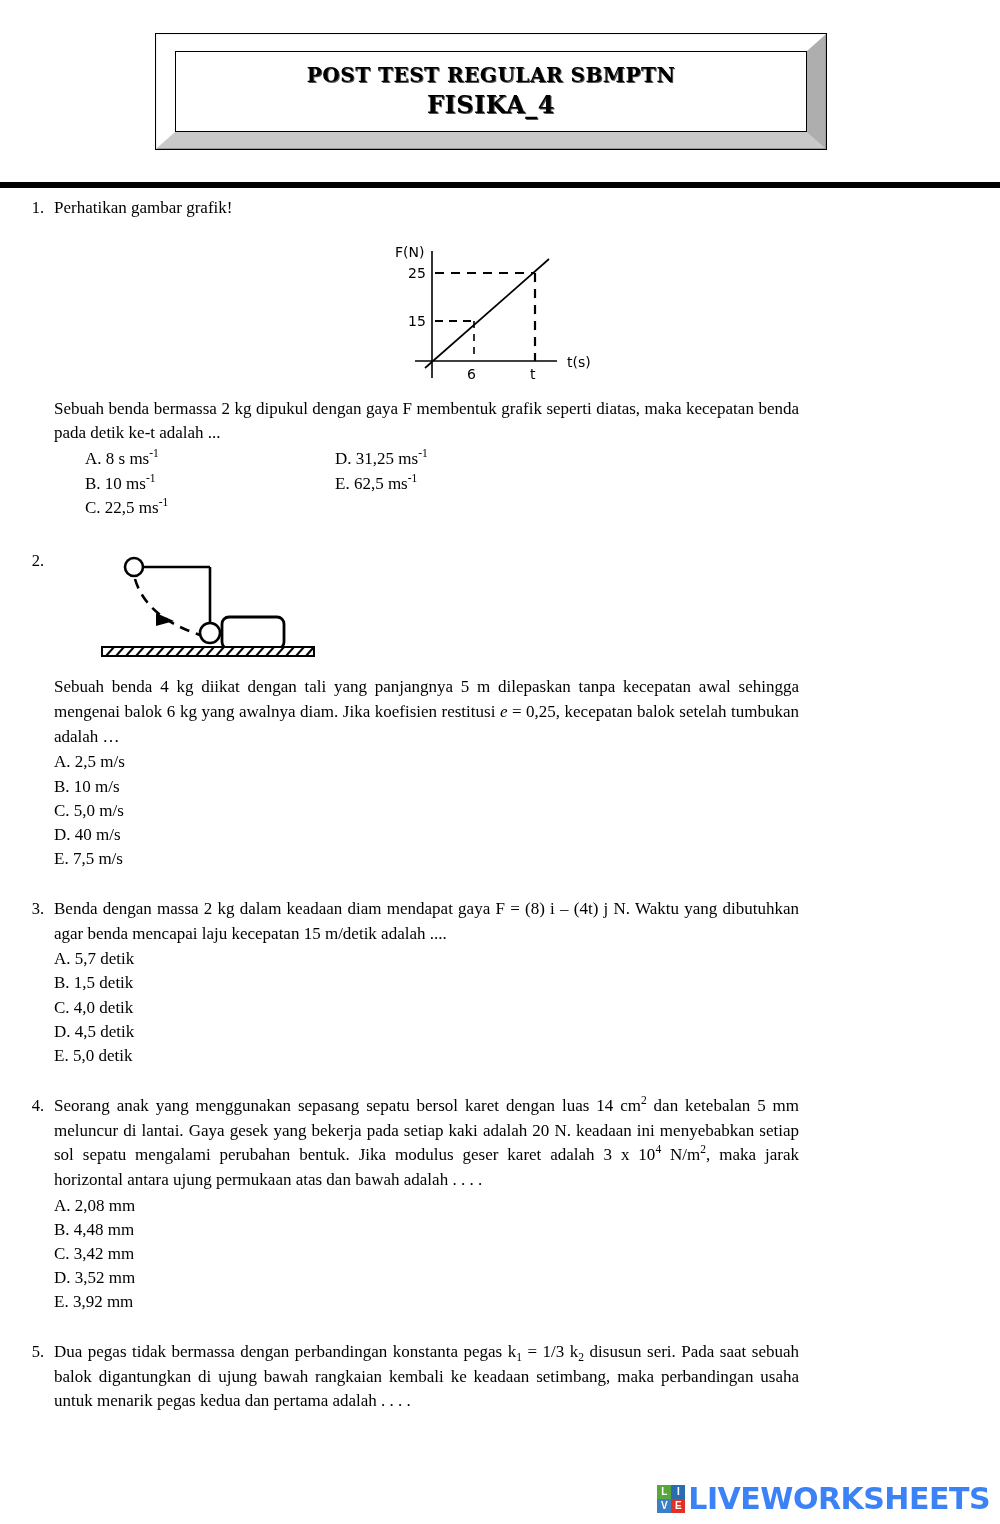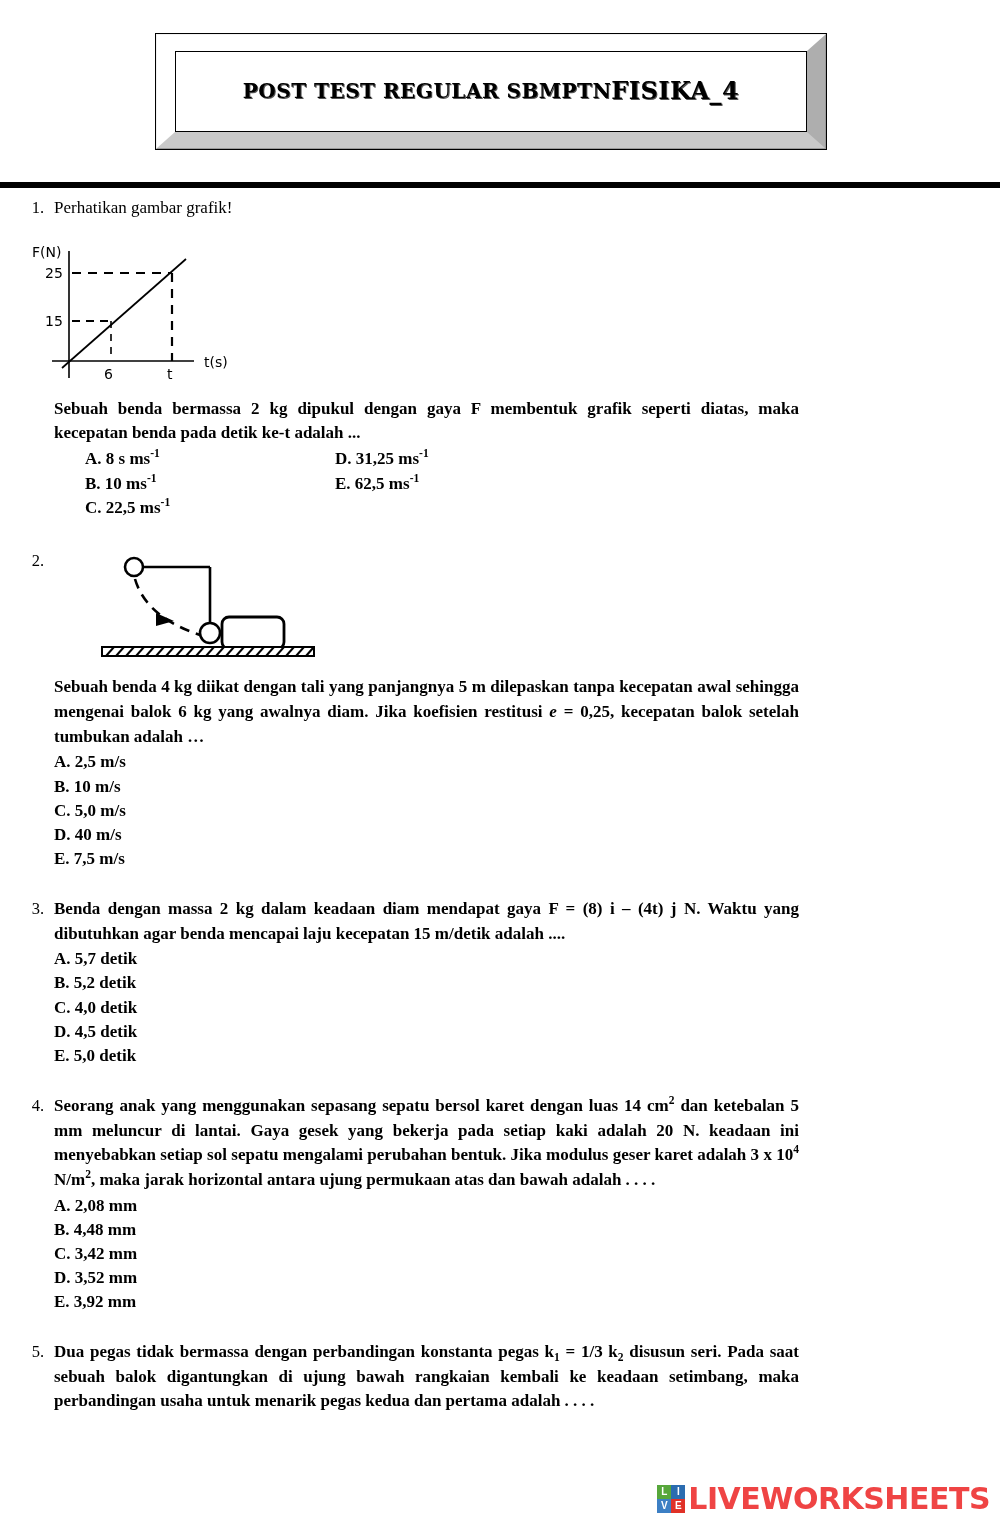--- a/index.html
+++ b/index.html
@@ -36,21 +36,21 @@
   .frame-outline{
     position:absolute;left:0;top:0;right:0;bottom:0;
     border:1px solid #000;pointer-events:none;
   }
   .frame-inner-outline{
     position:absolute;left:20px;top:18px;right:20px;bottom:18px;
     border:1px solid #000;pointer-events:none;
   }
   .title-text{
     position:absolute;left:20px;top:18px;right:20px;bottom:18px;
-    display:flex;flex-direction:row;align-items:center;justify-content:center;
+    display:flex;flex-direction:column;align-items:center;justify-content:center;
     font-family:"DejaVu Serif", serif;
     font-weight:bold;
     letter-spacing:0.5px;
     text-align:center;
     z-index:3;
   }
   .title-line1{font-size:20px;line-height:1.35;
     text-shadow:1px 1px 0 #555;}
   .title-line2{font-size:24px;line-height:1.35;
     text-shadow:1px 1px 0 #555;}
@@ -63,33 +63,33 @@
   
   .content{position:absolute;left:0;top:196px;width:1000px;}
 
   .q{position:relative;margin:0 0 0 0;}
   .q-row{display:flex;align-items:flex-start;}
   .q-num{
     width:44px;min-width:44px;text-align:right;padding-right:10px;
     font-size:16.5px;line-height:1.45;
   }
   .q-body{font-size:17px;line-height:1.45;max-width:745px;}
-  .q-body.justify{text-align:justify;font-weight:bold;}
+  .q-body.justify{text-align:justify;}
   .q-text{margin:0;}
   .opts{margin-top:1px;}
   .opt{font-size:17px;line-height:1.42;white-space:nowrap;}
   .opts-2col{position:relative;margin-left:31px;}
   .opts-2col .col-a{display:inline-block;width:250px;vertical-align:top;}
   .opts-2col .col-b{display:inline-block;vertical-align:top;}
   sup{font-size:0.68em;vertical-align:super;line-height:0;}
   sub{font-size:0.68em;vertical-align:sub;line-height:0;}
   i{font-style:italic;}
 
   
-  .fig1{margin:12px 0 10px 14px;}
+  .fig1{margin:12px 0 10px 14px;text-align:center;}
   
   .fig2{margin:6px 0 8px 40px;}
 
   
   .lw-logo{
     position:absolute;right:10px;bottom:8px;
     display:flex;align-items:center;
   }
   .lw-squares{
     display:grid;grid-template-columns:14px 14px;grid-template-rows:14px 14px;
@@ -241,21 +241,21 @@
       </div>
     </div>
 
     <div class="q" style="margin-top:26px;">
       <div class="q-row">
         <div class="q-num">3.</div>
         <div class="q-body justify">
           <div class="q-text">Benda dengan massa 2 kg dalam keadaan diam mendapat gaya F = (8) i – (4t) j N. Waktu yang dibutuhkan agar benda mencapai laju kecepatan 15 m/detik adalah ....</div>
           <div class="opts">
             <div class="opt">A. 5,7 detik</div>
-            <div class="opt">B. 5,2 detik</div>
+            <div class="opt">B. 1,5 detik</div>
             <div class="opt">C. 4,0 detik</div>
             <div class="opt">D. 4,5 detik</div>
             <div class="opt">E. 5,0 detik</div>
           </div>
         </div>
       </div>
     </div>
 
     <div class="q" style="margin-top:26px;">
       <div class="q-row">
@@ -284,16 +284,16 @@
 
   </div>
 
   <div class="lw-logo">
     <div class="lw-squares">
       <div class="lw-sq" style="background: rgb(87, 167, 59);">L</div>
       <div class="lw-sq" style="background: rgb(43, 108, 176);">I</div>
       <div class="lw-sq" style="background: rgb(60, 127, 196);">V</div>
       <div class="lw-sq" style="background: rgb(224, 49, 39);">E</div>
     </div>
-    <div class="lw-word" style="color: #ef4444;">LIVEWORKSHEETS</div>
+    <div class="lw-word" style="color: #3b82f6;">LIVEWORKSHEETS</div>
   </div>
 
 </div>
 
 </body></html>

